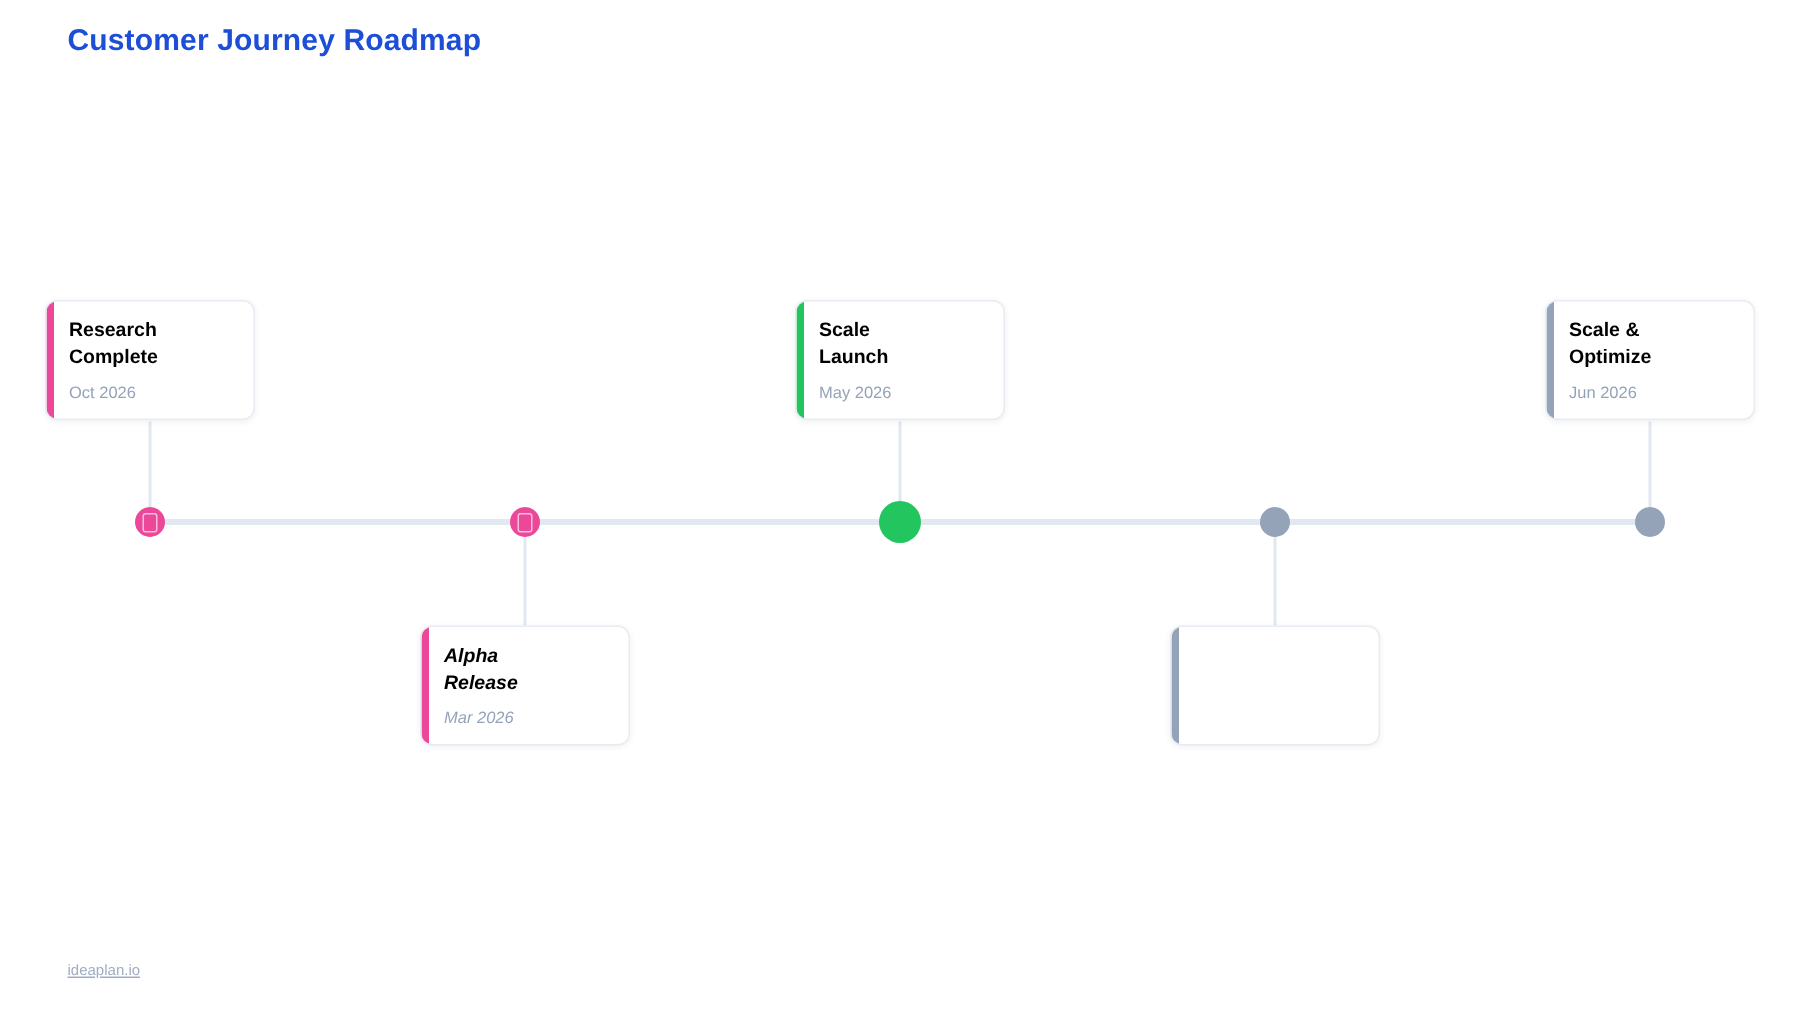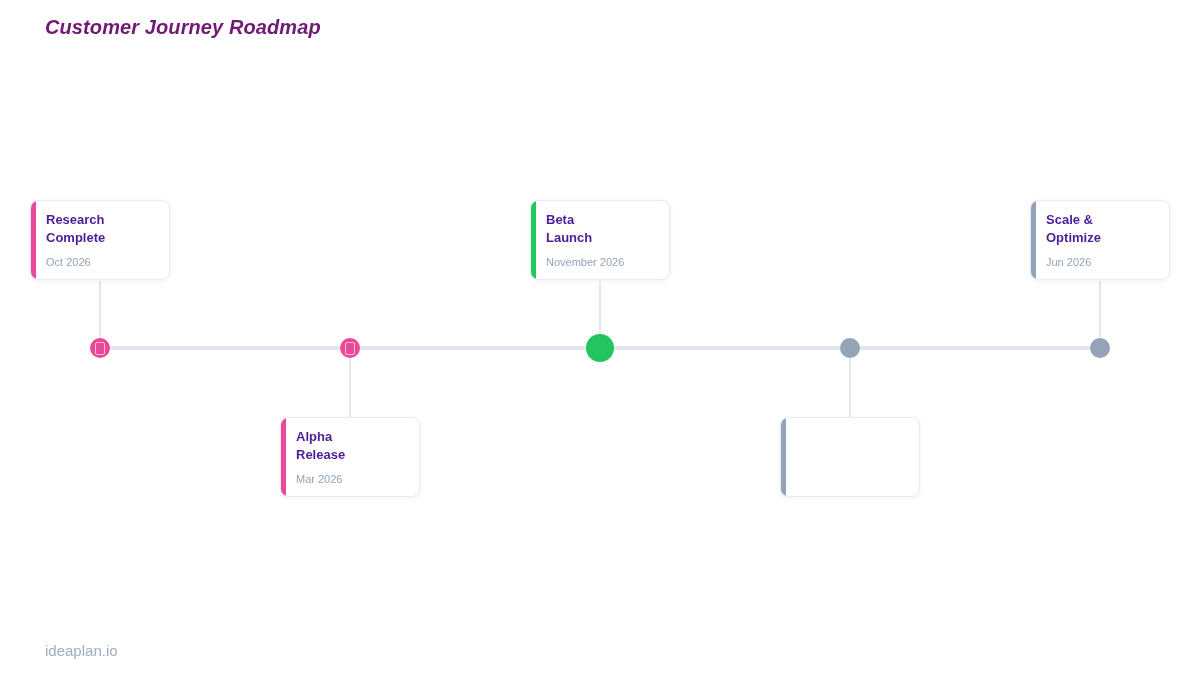--- a/index.html
+++ b/index.html
@@ -12,23 +12,22 @@
     background: #ffffff;
     overflow: hidden;
   }
 
   .page-title {
     position: absolute;
     left: 45px;
     top: 16px;
     font-size: 20px;
     font-weight: bold;
-    color: #701a75;
+    color: #1d4ed8;
     letter-spacing: 0.1px;
-    font-style: italic;
   }
 
   .timeline-line {
     position: absolute;
     left: 100px;
     top: 346px;
     width: 1000px;
     height: 4px;
     border-radius: 2px;
     background: #e2e8f0;
@@ -77,55 +76,56 @@
     width: 140px;
     height: 80px;
     box-sizing: border-box;
     background: #ffffff;
     border: 1px solid #e7ecf2;
     border-radius: 8px;
     box-shadow: 0 1px 4px rgba(30,41,59,0.07);
     overflow: hidden;
   }
   .milestone.above .card { top: 200px; }
-  .milestone.below .card { top: 417px; }
+  .milestone.below .card { top: 417px; font-style: italic; }
 
   .card .accent {
     position: absolute;
     left: 0; top: 0; bottom: 0;
     width: 5px;
   }
 
   .card .card-body {
     position: absolute;
     left: 15px;
     top: 10px;
     right: 10px;
   }
 
   .card .milestone-title {
     font-size: 13px;
     font-weight: bold;
-    color: #4c1d95;
+    color: #000000;
     line-height: 18px;
     max-width: 76px;
   }
 
   .card .milestone-date {
     margin-top: 9px;
     font-size: 11px;
     color: #94a3b8;
   }
 
   .footer-brand {
     position: absolute;
     left: 45px;
     top: 642px;
-    font-size: 15px;
+    font-size: 10px;
     color: #9fadc2;
+    text-decoration: underline;
   }
 </style>
 </head>
 <body>
 
 <div class="canvas">
   <div class="page-title">Customer Journey Roadmap</div>
 
   <div class="timeline-line"></div>
 
@@ -154,22 +154,22 @@
     </div>
     <div class="dot small" style="background: rgb(236, 72, 153);">
       <span class="tofu"></span>
     </div>
   </div>
       <div class="milestone above" style="left: 600px;">
     <div class="connector"></div>
     <div class="card">
       <div class="accent" style="background: rgb(34, 197, 94);"></div>
       <div class="card-body">
-        <div class="milestone-title">Beta Launch</div>
-        <div class="milestone-date">November 2026</div>
+        <div class="milestone-title">Scale Launch</div>
+        <div class="milestone-date">May 2026</div>
       </div>
     </div>
     <div class="dot large" style="background: rgb(34, 197, 94);">
       
     </div>
   </div>
       <div class="milestone below" style="left: 850px;">
     <div class="connector"></div>
     <div class="card">
       <div class="accent" style="background: rgb(148, 163, 184);"></div>

